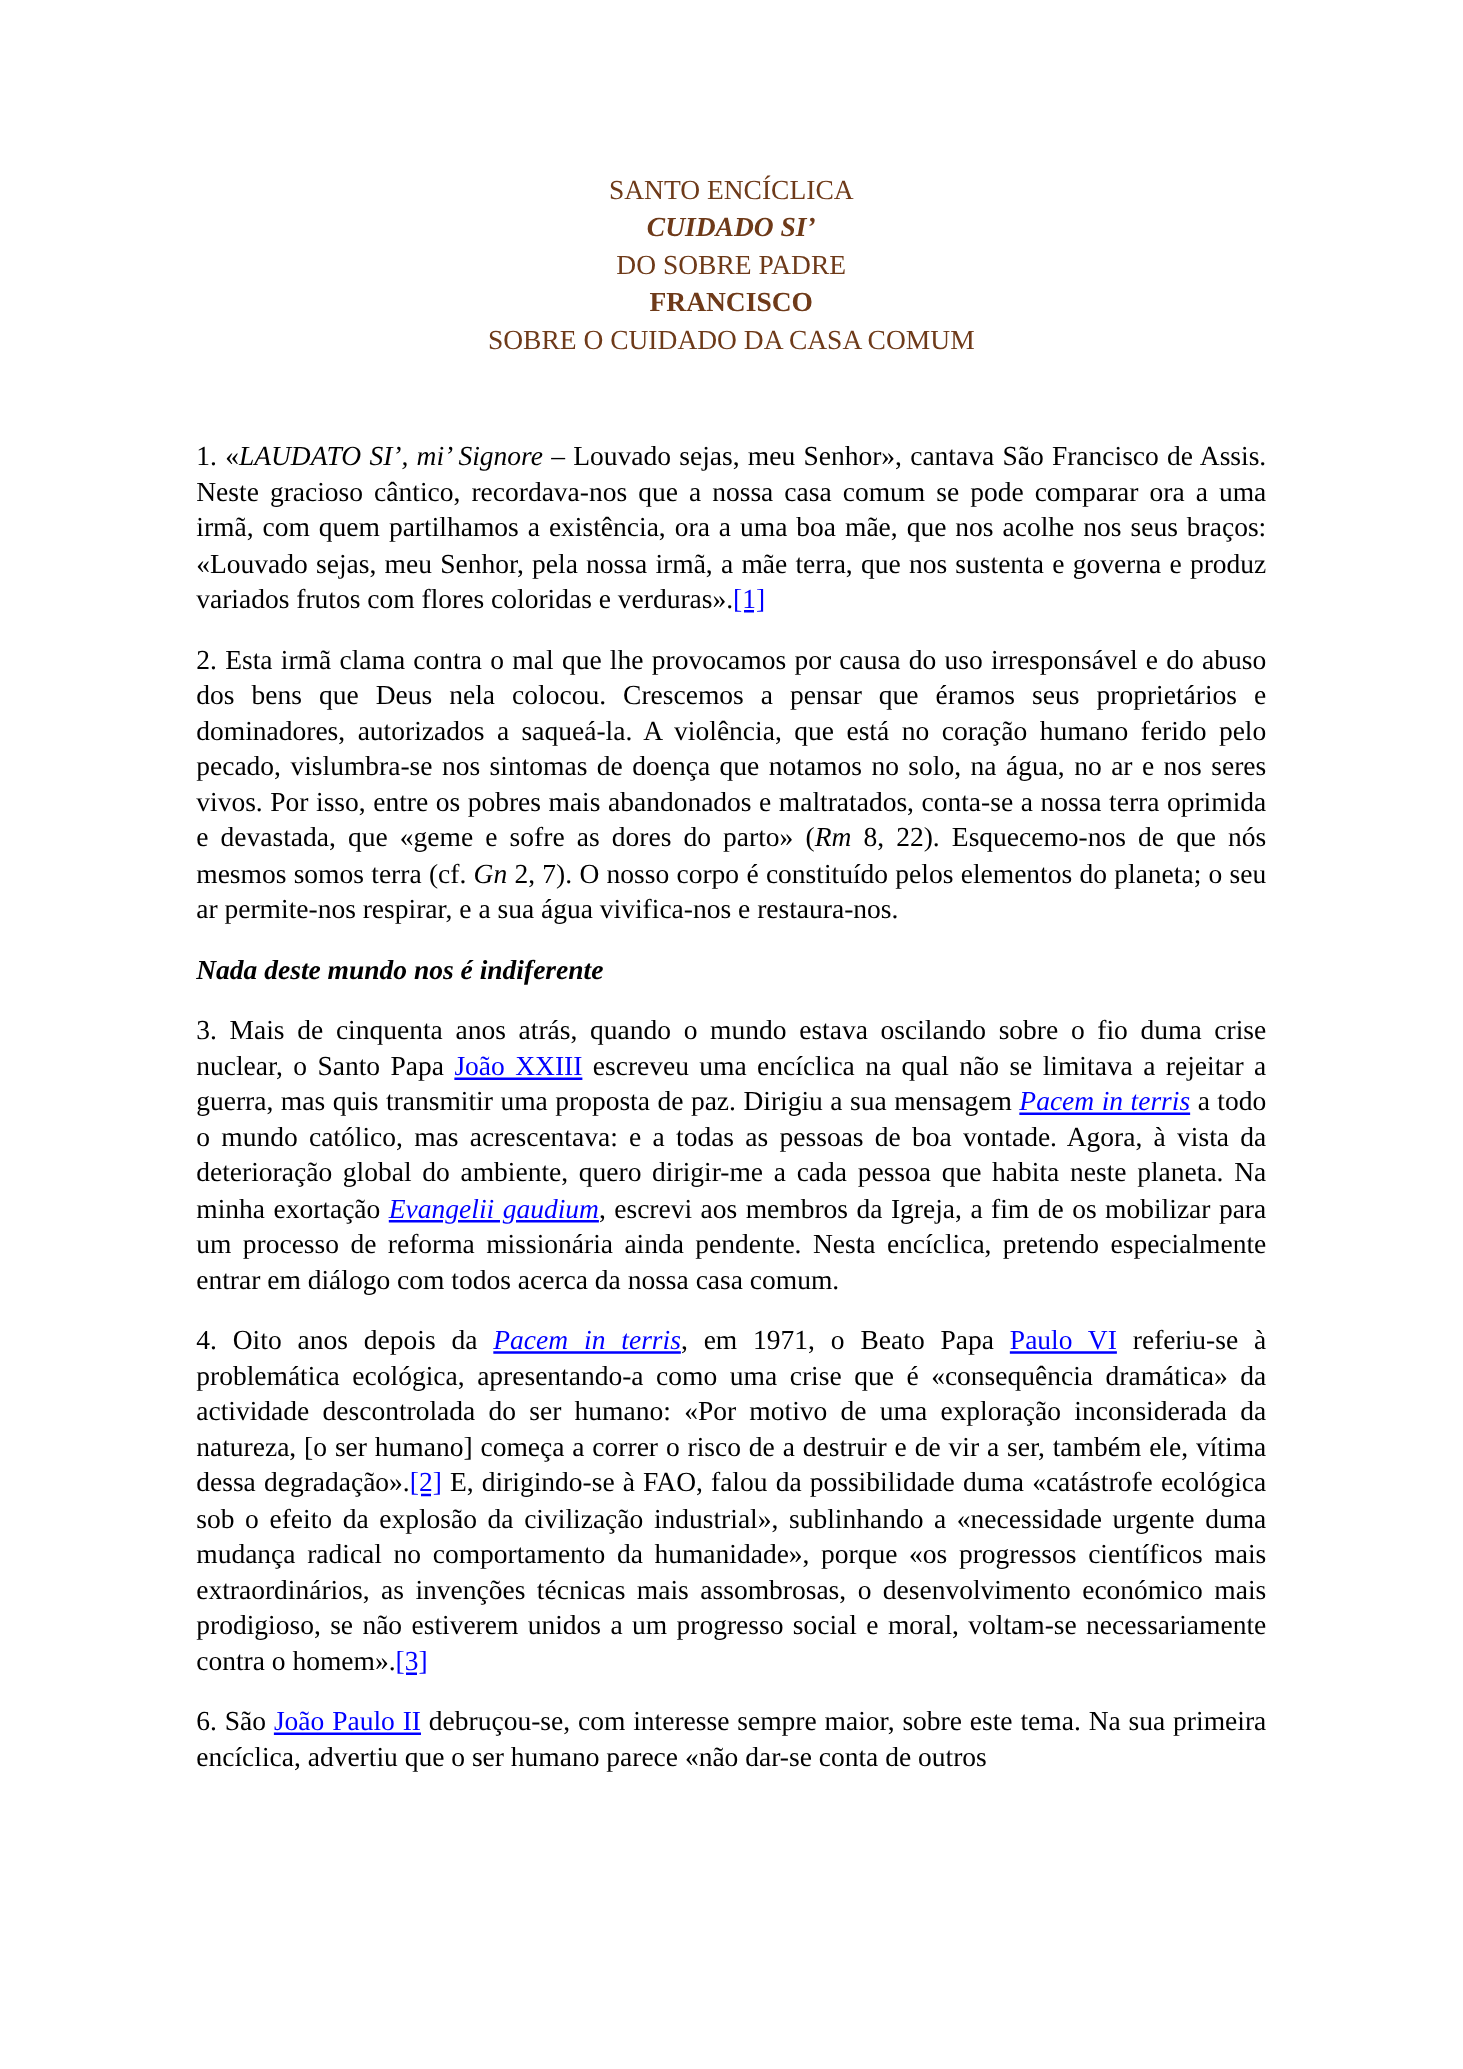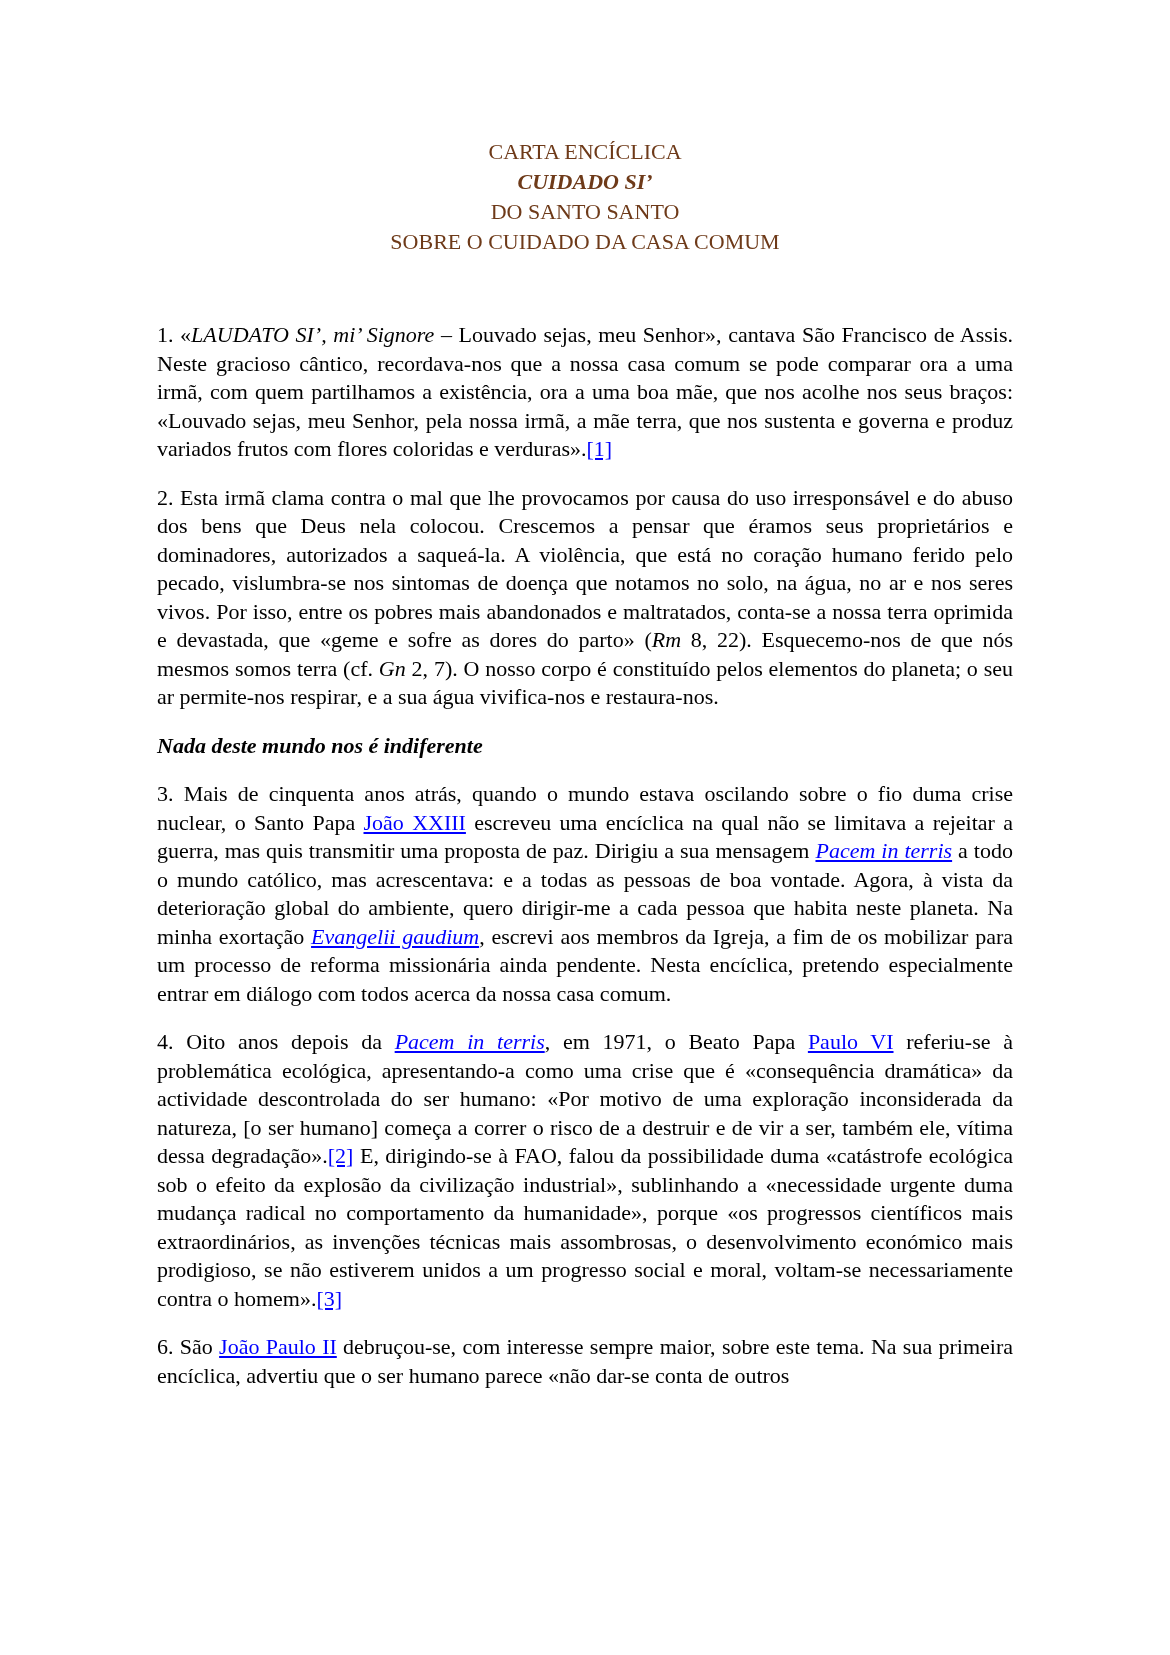--- a/index.html
+++ b/index.html
@@ -43,23 +43,24 @@
     cursor: pointer;
   }
   a.doc-link.italic { font-style: italic; }
 </style>
 </head>
 <body>
 
 <div class="page">
 
   <header class="title-block">
-    <div class="title-line">CARTA ENCÍCLICA</div>
+    <div class="title-line">SANTO ENCÍCLICA</div>
     <div class="title-line bold italic">CUIDADO SI’</div>
-    <div class="title-line">DO SANTO SANTO</div>
+    <div class="title-line">DO SOBRE PADRE</div>
+    <div class="title-line bold">FRANCISCO</div>
     <div class="title-line">SOBRE O CUIDADO DA CASA COMUM</div>
   </header>
 
   <main class="body-text">
     <p><span>1. «</span><span class="italic">LAUDATO SI’, mi’ Signore</span><span> – Louvado sejas, meu Senhor», cantava São Francisco de Assis. Neste gracioso cântico, recordava-nos que a nossa casa comum se pode comparar ora a uma irmã, com quem partilhamos a existência, ora a uma boa mãe, que nos acolhe nos seus braços: «Louvado sejas, meu Senhor, pela nossa irmã, a mãe terra, que nos sustenta e governa e produz variados frutos com flores coloridas e verduras».</span><a href="#" class="doc-link">[1]</a></p>
 
     <p><span>2. Esta irmã clama contra o mal que lhe provocamos por causa do uso irresponsável e do abuso dos bens que Deus nela colocou. Crescemos a pensar que éramos seus proprietários e dominadores, autorizados a saqueá-la. A violência, que está no coração humano ferido pelo pecado, vislumbra-se nos sintomas de doença que notamos no solo, na água, no ar e nos seres vivos. Por isso, entre os pobres mais abandonados e maltratados, conta-se a nossa terra oprimida e devastada, que «geme e sofre as dores do parto» (</span><span class="italic">Rm</span><span> 8, 22). Esquecemo-nos de que nós mesmos somos terra (cf. </span><span class="italic">Gn</span><span> 2, 7). O nosso corpo é constituído pelos elementos do planeta; o seu ar permite-nos respirar, e a sua água vivifica-nos e restaura-nos.</span></p>
 
     <p class="section-heading">Nada deste mundo nos é indiferente</p>
 

